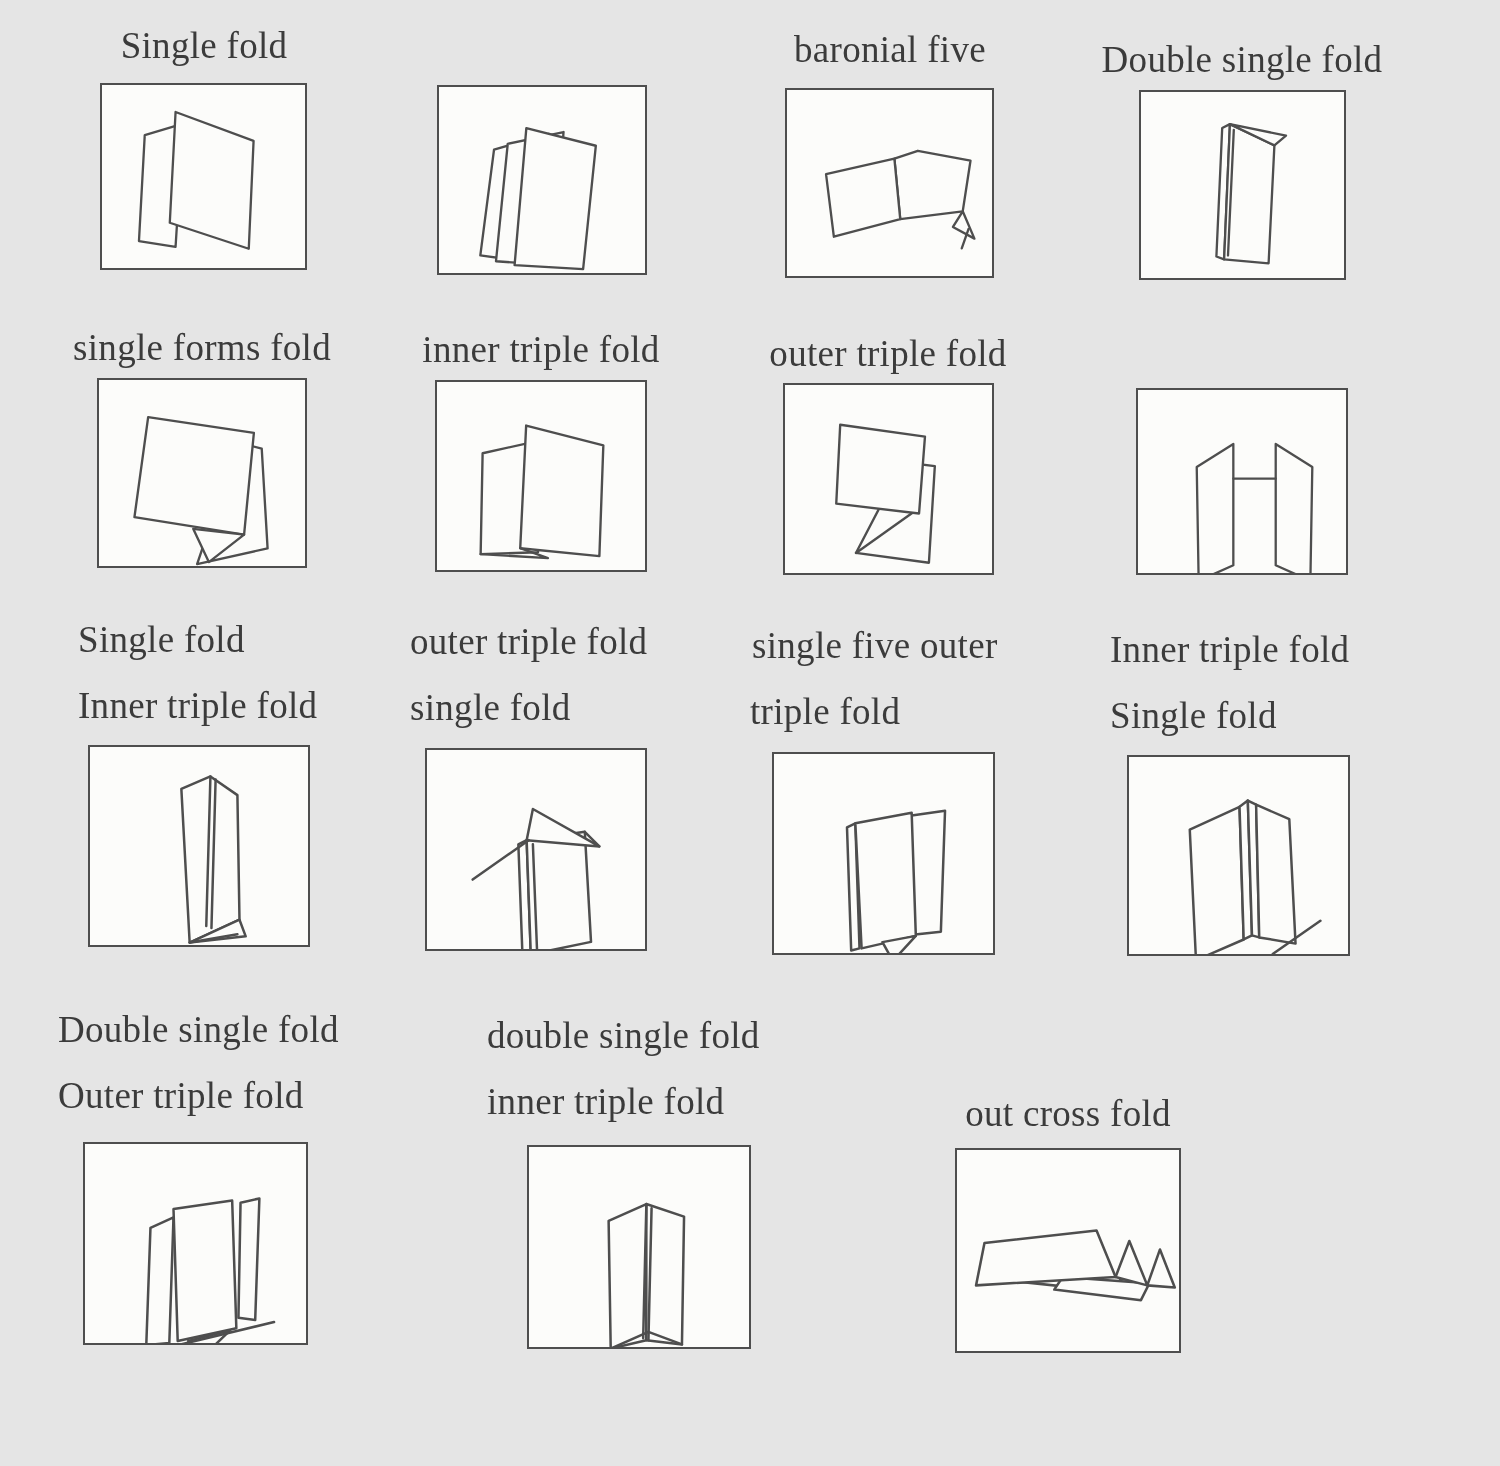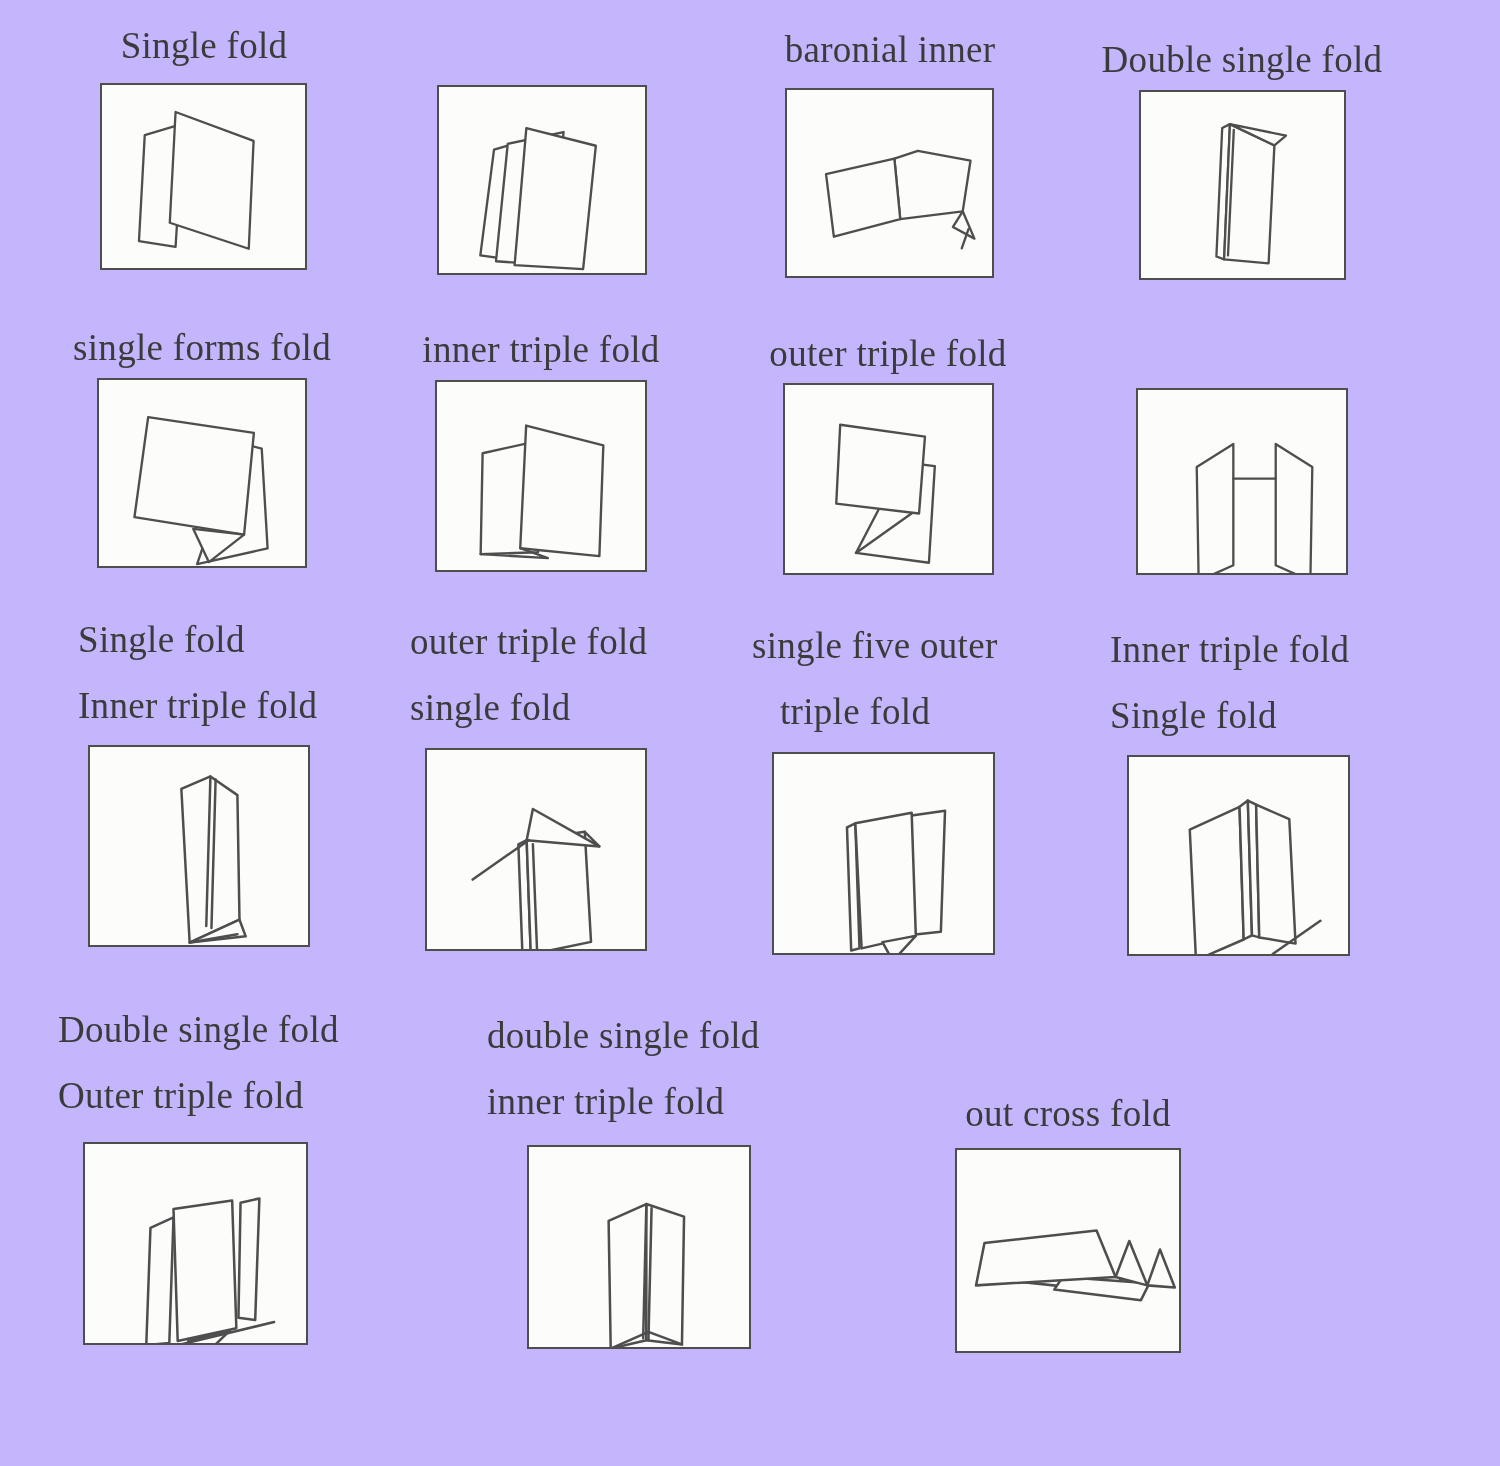--- a/index.html
+++ b/index.html
@@ -1,21 +1,21 @@
 <!DOCTYPE html>
 <html><head>
 <meta charset="utf-8">
 <style>
   html,body{margin:0;padding:0;}
   body{
     width:1500px;height:1466px;
     background:#fcfcfa;
     font-family:"Liberation Serif", serif;
   }
-  .sheet{position:relative;width:1500px;height:1466px;overflow:hidden;background:#c4b5fd;}
+  .sheet{position:relative;width:1500px;height:1466px;overflow:hidden;background:#e5e5e5;}
   .lbl{
     position:absolute;
     font-size:37px;
     color:#3b3b3b;
     white-space:nowrap;
     letter-spacing:0.3px;
   }
   .lbl.centered{width:340px;text-align:center;}
   .box{
     position:absolute;
@@ -41,21 +41,21 @@
   </div>
 
   <div class="box" style="left:437px;top:85px;width:210px;height:190px;">
     <svg viewBox="0 0 210 190">
       <polygon points="56,64 112,48 100,180 42,172"></polygon>
       <polygon points="70,58 127,46 117,182 58,178"></polygon>
       <polygon points="89,42 160,60 147,186 77,182"></polygon>
     </svg>
   </div>
 
-  <div class="lbl centered" style="left:720px;top:28px;">baronial inner</div>
+  <div class="lbl centered" style="left:720px;top:28px;">baronial five</div>
   <div class="box" style="left:785px;top:88px;width:209px;height:190px;">
     <svg viewBox="0 0 210 190">
       <polygon points="134,62 188,72 180,124 116,132 110,70"></polygon>
       <polygon points="40,86 110,70 116,132 48,150"></polygon>
       <polygon points="180,124 192,152 170,140"></polygon>
       <line x1="186" y1="142" x2="179" y2="162"></line>
     </svg>
   </div>
 
   <div class="lbl centered" style="left:1072px;top:38px;">Double single fold</div>
@@ -123,21 +123,21 @@
       <polygon points="88,90 96,86 100,196 92,198"></polygon>
       <polygon points="96,86 152,78 158,184 100,196"></polygon>
       <line x1="102" y1="90" x2="106" y2="192"></line>
       <polygon points="96,86 102,56 166,92"></polygon>
       <line x1="166" y1="92" x2="152" y2="78"></line>
       <line x1="44" y1="124" x2="98" y2="86"></line>
     </svg>
   </div>
 
   <div class="lbl" style="left:752px;top:624px;">single five outer</div>
-  <div class="lbl" style="left:780px;top:690px;">triple fold</div>
+  <div class="lbl" style="left:750px;top:690px;">triple fold</div>
   <div class="box" style="left:772px;top:752px;width:223px;height:203px;">
     <svg viewBox="0 0 210 190">
       <polygon points="122,60 164,54 160,170 122,174"></polygon>
       <polygon points="70,70 78,66 82,186 74,188"></polygon>
       <polygon points="78,66 132,56 136,174 84,186"></polygon>
       <polygon points="104,180 136,174 114,198"></polygon>
     </svg>
   </div>
 
   <div class="lbl" style="left:1110px;top:628px;">Inner triple fold</div>

